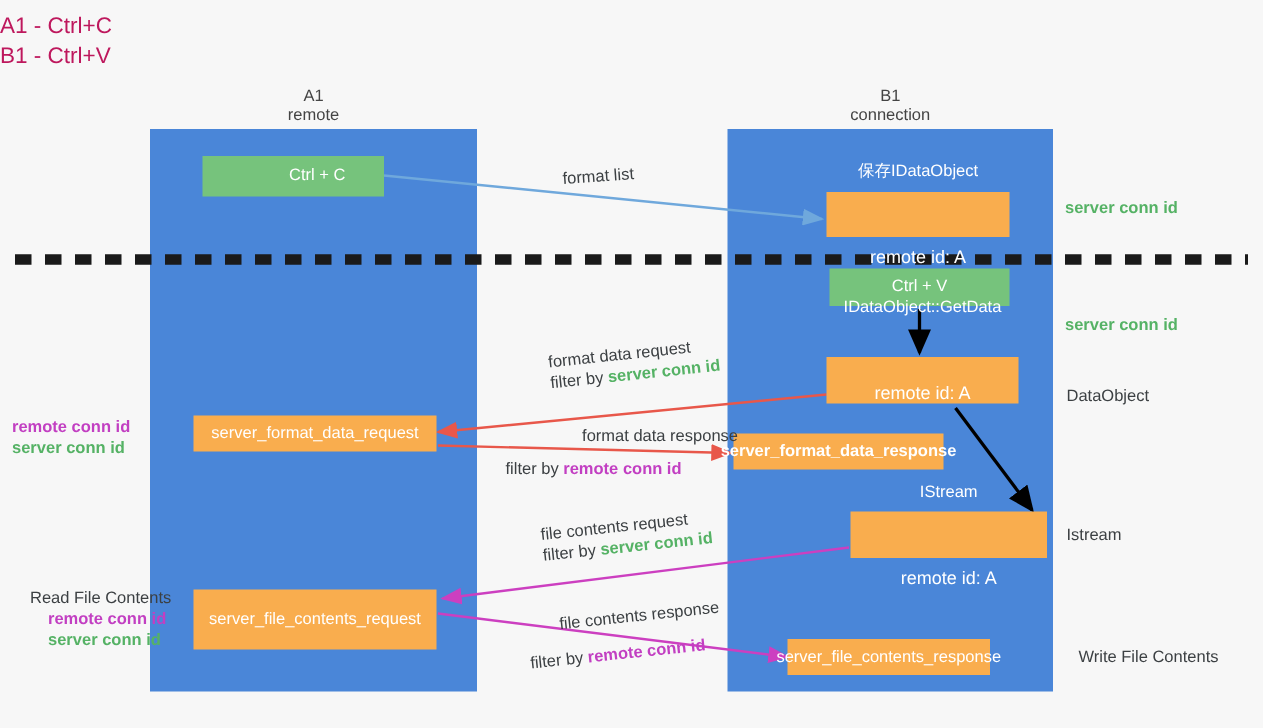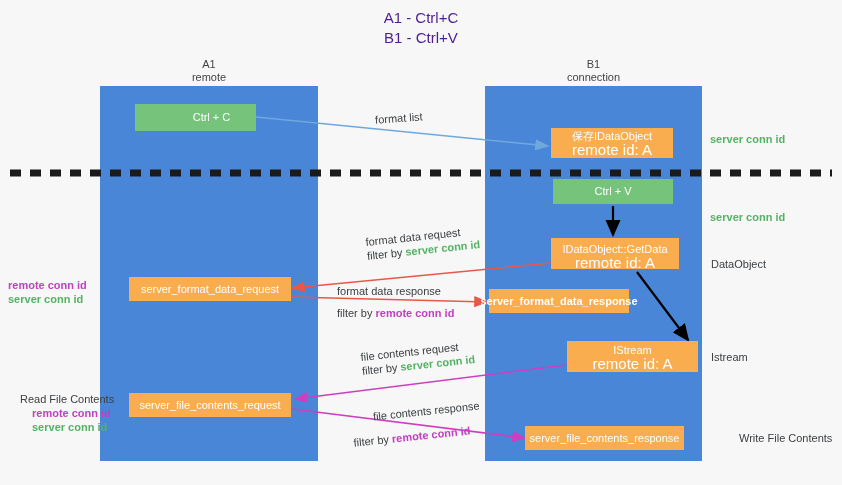--- a/index.html
+++ b/index.html
@@ -6,29 +6,29 @@
   body{
     width:842px;height:485px;background:#f7f7f7;position:relative;
     font-family:"Liberation Sans","DejaVu Sans",sans-serif;
     overflow:hidden;color:#3c4043;
   }
   #stage{position:absolute;inset:0;}
   .lane{position:absolute;background:#4a86d8;}
   .lane-head{position:absolute;text-align:center;font-size:11px;color:#444;line-height:13px;}
   .box{position:absolute;box-sizing:border-box;display:flex;flex-direction:column;
        align-items:center;justify-content:center;color:#fff;font-size:11px;line-height:13px;text-align:center;}
-  .box.orange{background:#f9ad4e;}
+  .box.orange{background:#f9ad4e;gap:44px;}
   .box.green{background:#76c37c;}
-  .box .l2{font-size:15px;}
+  .box .l2{font-size:12px;}
   .lbl{position:absolute;font-size:11px;line-height:14px;white-space:nowrap;}
   .lbl.dark{color:#3c4043;}
   .green-t{color:#55b265;font-weight:bold;}
   .purple-t{color:#c23fc2;font-weight:bold;}
   svg.layer{position:absolute;left:0;top:0;width:842px;height:485px;overflow:visible;}
-  .title{position:absolute;left:0;right:0;top:8px;text-align:center;font-size:15px;line-height:20px;color:#4c1d95;}
+  .title{position:absolute;left:0;right:0;top:8px;font-size:15px;line-height:20px;color:#be185d;}
 </style>
 </head>
 <body>
 
 <div id="stage">
 
   <div class="title">
     <div>A1 - Ctrl+C</div>
     <div>B1 - Ctrl+V</div>
   </div>
@@ -81,21 +81,21 @@
   </svg>
 
   <div class="box green" style="left:135px;top:104px;width:121px;height:27px;padding-left:32px;">
     <span>Ctrl + C</span>
   </div>
 
   <div class="box orange" style="left:129px;top:277px;width:162px;height:24px;">
     <span>server_format_data_request</span>
   </div>
 
-  <div class="box orange" style="left:129px;top:393px;width:162px;height:24px;">
+  <div class="box orange" style="left:129px;top:393px;width:162px;height:40px;">
     <span>server_file_contents_request</span>
   </div>
 
   <div class="box orange" style="left:551px;top:128px;width:122px;height:30px;">
     <span>保存IDataObject</span>
     <span class="l2">remote id: A</span>
   </div>
 
   <div class="box green" style="left:553px;top:179px;width:120px;height:25px;align-items:center;">
     <span>Ctrl + V</span>
@@ -108,37 +108,37 @@
 
   <div class="box orange" style="left:489px;top:289px;width:140px;height:24px;font-weight:bold;">
     <span>server_format_data_response</span>
   </div>
 
   <div class="box orange" style="left:567px;top:341px;width:131px;height:31px;">
     <span>IStream</span>
     <span class="l2">remote id: A</span>
   </div>
 
-  <div class="box orange" style="left:525px;top:426px;width:159px;height:24px;">
+  <div class="box orange" style="left:525px;top:426px;width:135px;height:24px;">
     <span>server_file_contents_response</span>
   </div>
 
   <div class="lbl dark" style="left:375px;top:111px;transform:rotate(-4deg);">
     <span>format list</span>
   </div>
 
   <div class="lbl" style="left:366px;top:229px;transform:rotate(-6deg);">
     <div class="dark">format data request</div>
     <div>
       <span class="dark">filter by </span><span class="green-t">server conn id</span>
     </div>
   </div>
 
   <div class="lbl" style="left:337px;top:284px;">
-    <div class="dark" style="text-align:left;width:155px;">format data response</div>
+    <div class="dark" style="text-align:right;width:155px;">format data response</div>
     <div style="margin-top:8px;">
       <span class="dark">filter by </span><span class="purple-t">remote conn id</span>
     </div>
   </div>
 
   <div class="lbl" style="left:361px;top:344px;transform:rotate(-6deg);">
     <div class="dark">file contents request</div>
     <div>
       <span class="dark">filter by </span><span class="green-t">server conn id</span>
     </div>
@@ -159,15 +159,15 @@
   <div class="lbl" style="left:20px;top:392px;">
     <div class="dark">Read File Contents</div>
     <div class="purple-t" style="margin-left:12px;">remote conn id</div>
     <div class="green-t" style="margin-left:12px;">server conn id</div>
   </div>
 
   <div class="lbl green-t" style="left:710px;top:132px;">server conn id</div>
   <div class="lbl green-t" style="left:710px;top:210px;">server conn id</div>
   <div class="lbl dark" style="left:711px;top:245px;margin-top:12px;">DataObject</div>
   <div class="lbl dark" style="left:711px;top:350px;">Istream</div>
-  <div class="lbl dark" style="left:739px;top:431px;">Write File Contents</div>
+  <div class="lbl dark" style="left:719px;top:431px;">Write File Contents</div>
 
 </div>
 
 </body></html>

